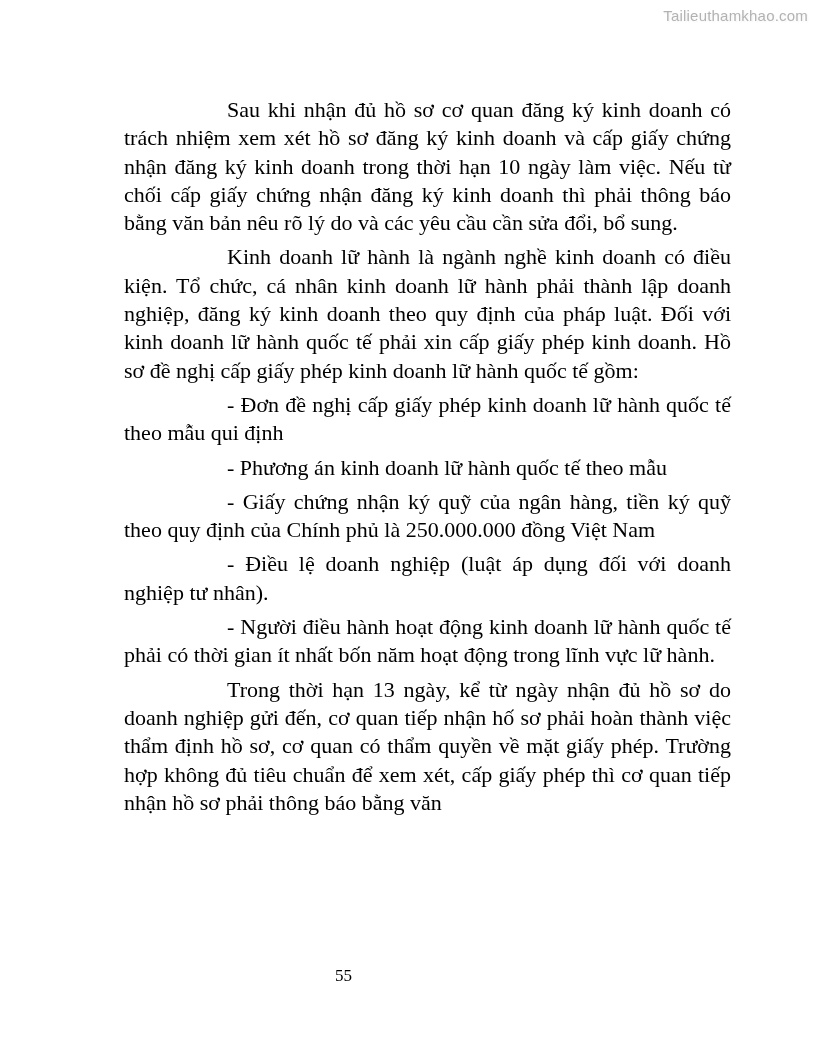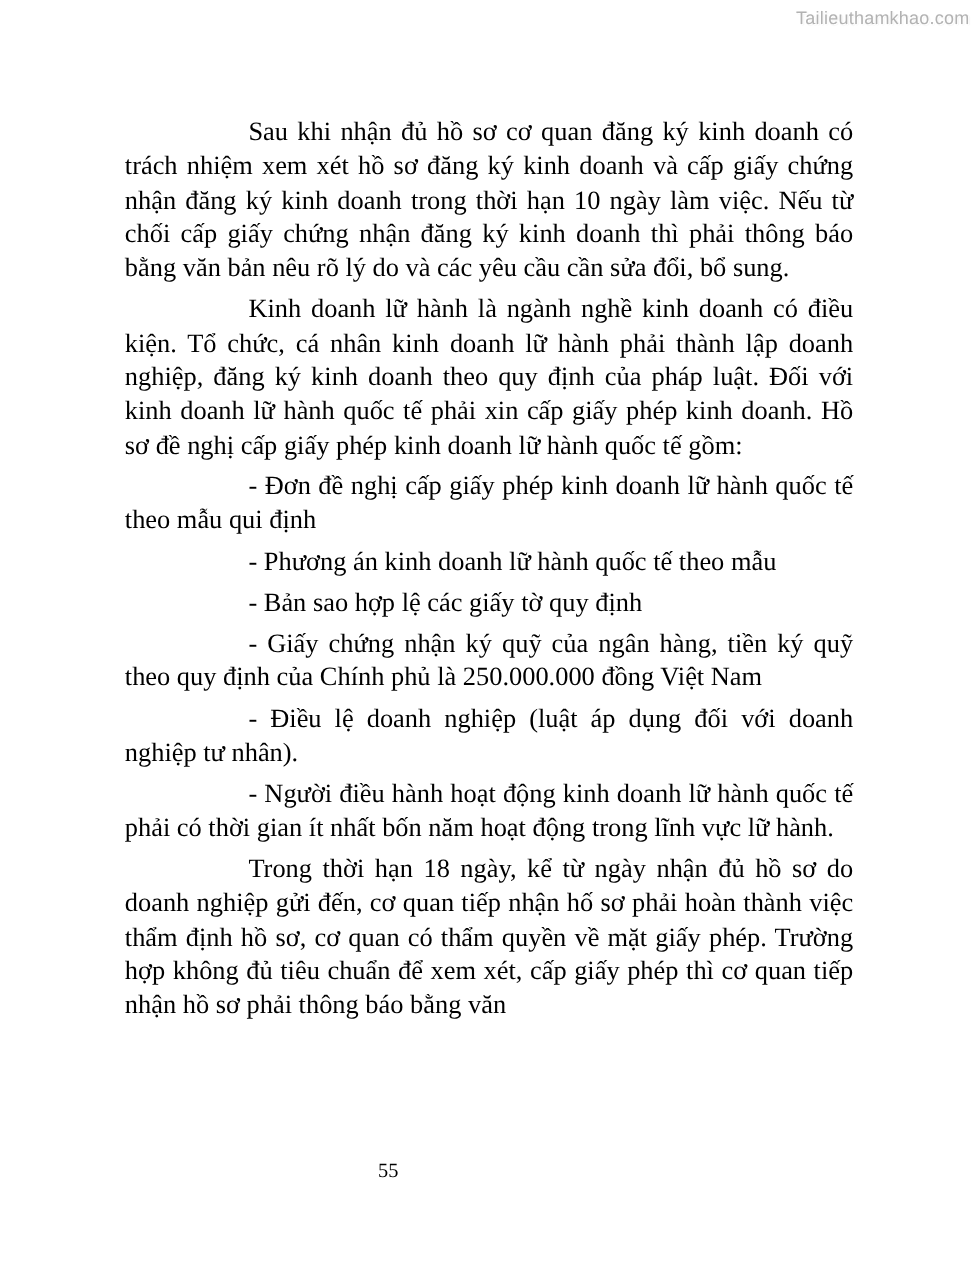--- a/index.html
+++ b/index.html
@@ -12,20 +12,21 @@
     height: 1056px;
     position: relative;
     overflow: hidden;
     font-family: "Liberation Serif", serif;
     color: #000000;
   }
   .page {
     position: absolute;
     inset: 0;
     background: #ffffff;
+    margin-left: 20px;
   }
   .watermark {
     position: absolute;
     top: 7px;
     right: 8px;
     font-family: "Liberation Sans", sans-serif;
     font-size: 15px;
     color: #b2b2b2;
     text-shadow: 1px 1px 0 #ffffff, 1px 1px 1px #dcdcdc;
     letter-spacing: 0.2px;
@@ -68,22 +69,21 @@
 
 <div class="page">
 
   <div class="watermark">Tailieuthamkhao.com</div>
 
   <div class="content">
     <p class="block">Sau khi nhận đủ hồ sơ cơ quan đăng ký kinh doanh có trách nhiệm xem xét hồ sơ đăng ký kinh doanh và cấp giấy chứng nhận đăng ký kinh doanh trong thời hạn 10 ngày làm việc. Nếu từ chối cấp giấy chứng nhận đăng ký kinh doanh thì phải thông báo bằng văn bản nêu rõ lý do và các yêu cầu cần sửa đổi, bổ sung.</p>
     <p class="block">Kinh doanh lữ hành là ngành nghề kinh doanh có điều kiện. Tổ chức, cá nhân kinh doanh lữ hành phải thành lập doanh nghiệp, đăng ký kinh doanh theo quy định của pháp luật. Đối với kinh doanh lữ hành quốc tế phải xin cấp giấy phép kinh doanh. Hồ sơ đề nghị cấp giấy phép kinh doanh lữ hành quốc tế gồm:</p>
     <p class="block">- Đơn đề nghị cấp giấy phép kinh doanh lữ hành quốc tế theo mẫu qui định</p>
     <p class="block">- Phương án kinh doanh lữ hành quốc tế theo mẫu</p>
-    <p class="block">- Bản sao hợp lệ các giấy tờ quy định</p>
     <p class="block">- Giấy chứng nhận ký quỹ của ngân hàng, tiền ký quỹ theo quy định của Chính phủ là 250.000.000 đồng Việt Nam</p>
     <p class="block">- Điều lệ doanh nghiệp (luật áp dụng đối với doanh nghiệp tư nhân).</p>
     <p class="block">- Người điều hành hoạt động kinh doanh lữ hành quốc tế phải có thời gian ít nhất bốn năm hoạt động trong lĩnh vực lữ hành.</p>
-    <p class="block">Trong thời hạn 18 ngày, kể từ ngày nhận đủ hồ sơ do doanh nghiệp gửi đến, cơ quan tiếp nhận hố sơ phải hoàn thành việc thẩm định hồ sơ, cơ quan có thẩm quyền về mặt giấy phép. Trường hợp không đủ tiêu chuẩn để xem xét, cấp giấy phép thì cơ quan tiếp nhận hồ sơ phải thông báo bằng văn</p>
+    <p class="block">Trong thời hạn 13 ngày, kể từ ngày nhận đủ hồ sơ do doanh nghiệp gửi đến, cơ quan tiếp nhận hố sơ phải hoàn thành việc thẩm định hồ sơ, cơ quan có thẩm quyền về mặt giấy phép. Trường hợp không đủ tiêu chuẩn để xem xét, cấp giấy phép thì cơ quan tiếp nhận hồ sơ phải thông báo bằng văn</p>
   </div>
 
   <div class="page-number">55</div>
 
 </div>
 
 </body></html>

